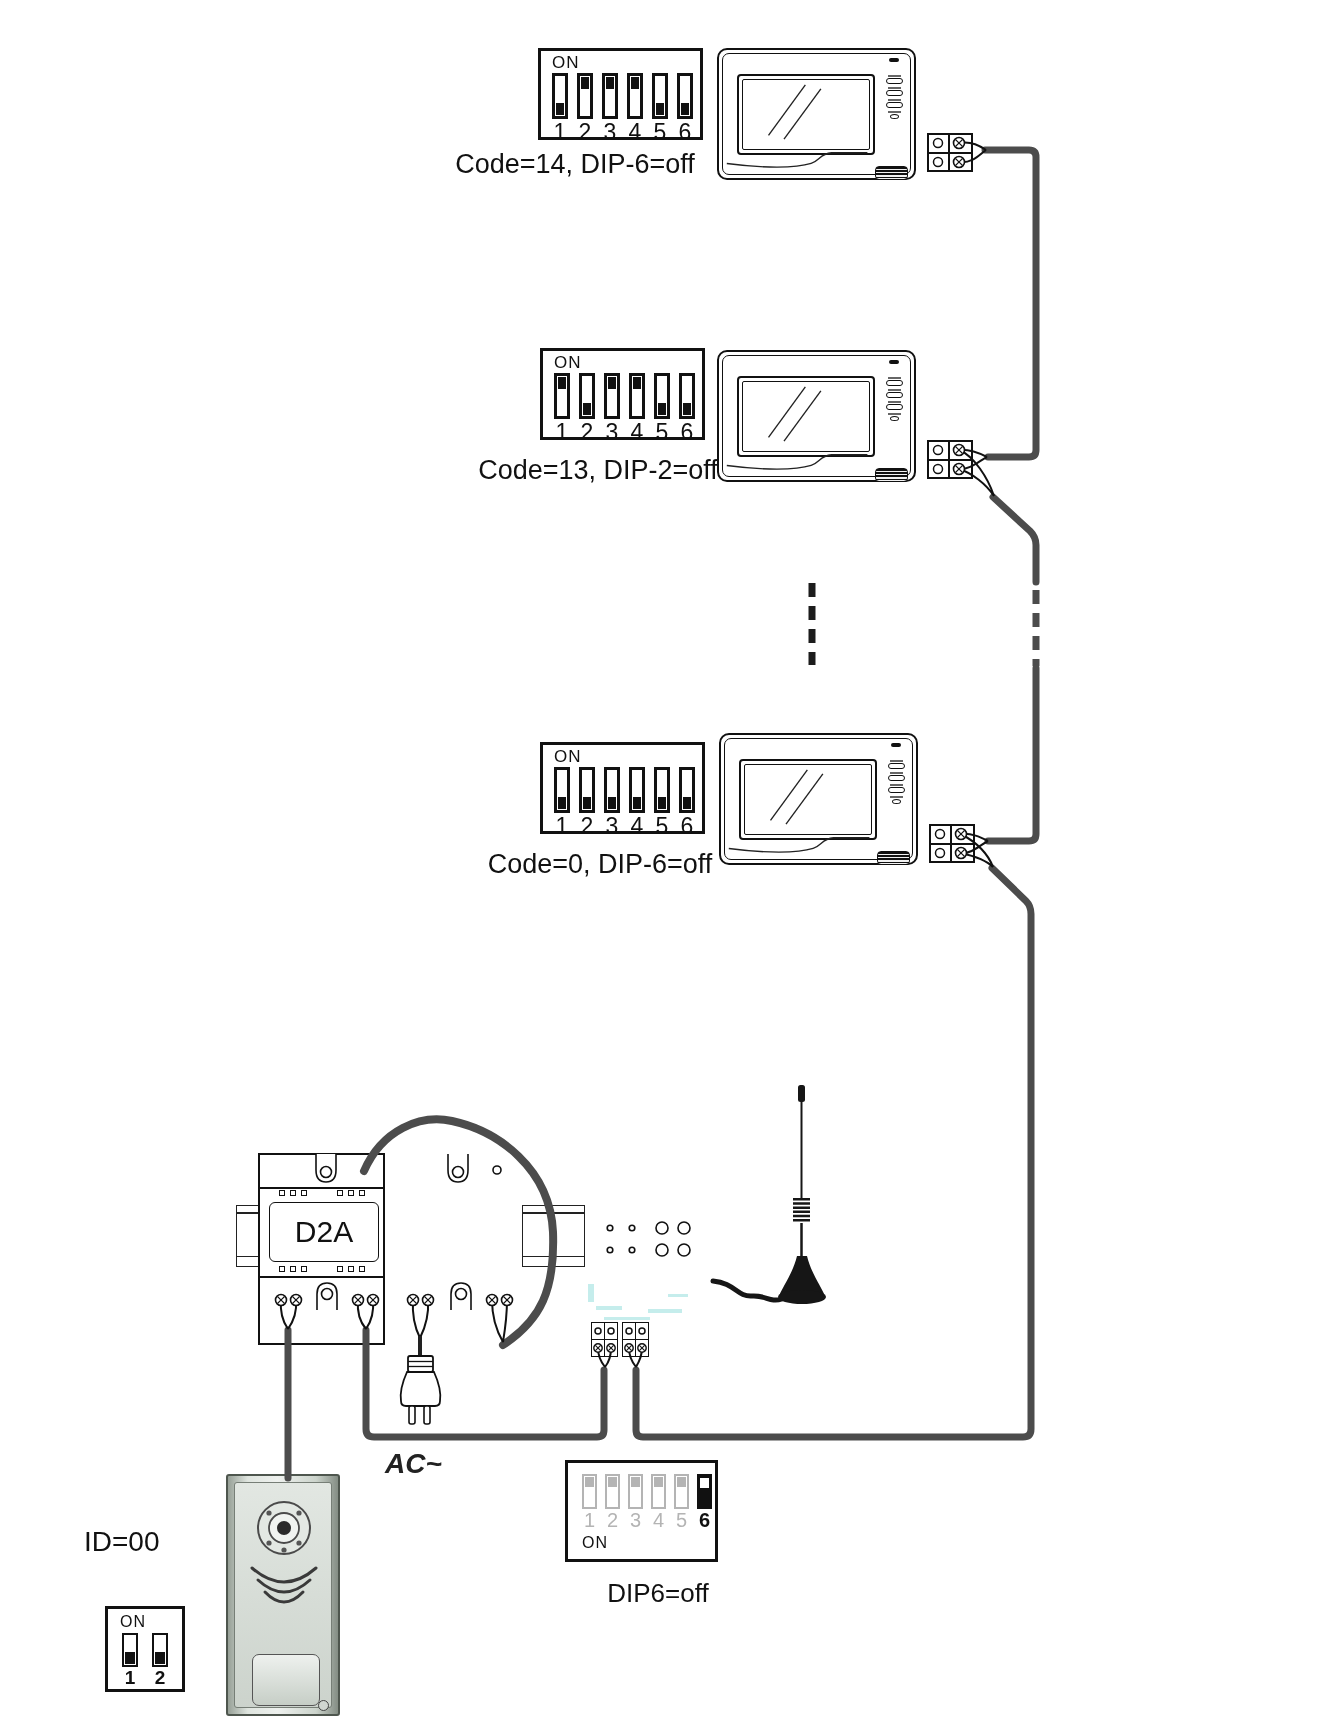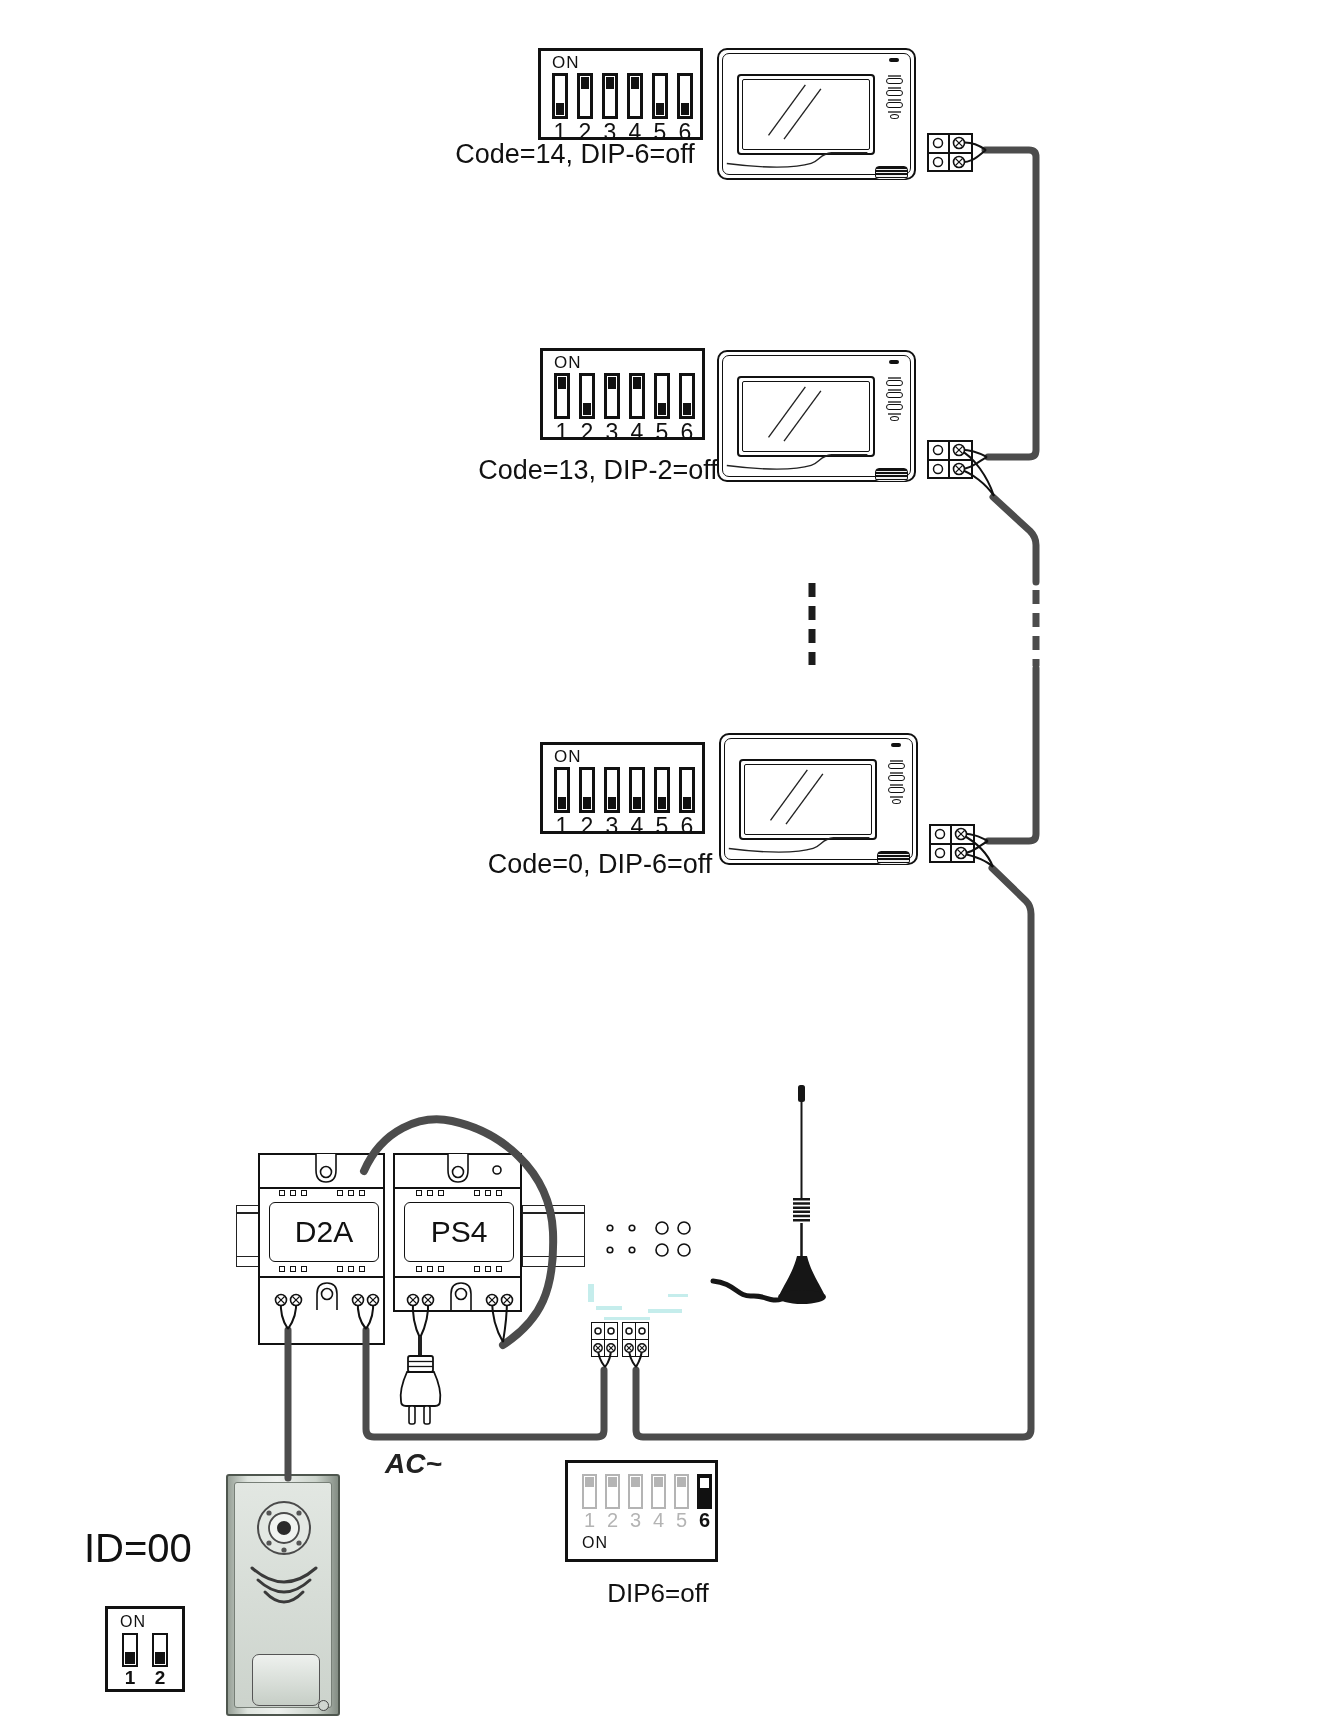--- a/index.html
+++ b/index.html
@@ -71,21 +71,21 @@
   .rail i{position:absolute;left:0;right:0;height:1.5px;background:#222;}
   .comb{position:absolute;background:repeating-linear-gradient(90deg,#111 0 2px,transparent 2px 9.2px);}
   .gsmline{position:absolute;left:0;right:0;height:1.5px;background:#111;}
   .teal{position:absolute;background:#7fd8d4;opacity:.45;}
   .gsm-label{position:absolute;left:0;right:0;text-align:center;font-size:26px;color:#111;}
 
   
   .code-label{position:absolute;width:340px;text-align:center;font-size:27px;color:#111;}
   .ac-label{position:absolute;font-style:italic;font-size:28px;font-weight:bold;color:#222;}
   .dip6-label{position:absolute;width:220px;text-align:center;font-size:26px;color:#111;}
-  .id-label{position:absolute;font-size:40px;color:#111;}
+  .id-label{position:absolute;font-size:28px;color:#111;}
 
   
   .door{position:absolute;left:226px;top:1474px;width:114px;height:242px;border:2px solid #4e564e;border-radius:3px;
         background:linear-gradient(90deg,#97a097,#dfe5df 18%,#eef1ee 45%,#ccd4cc 80%,#848d84);box-sizing:border-box;}
   .door-inner{position:absolute;inset:6px;border:1px solid #767e76;border-radius:3px;background:linear-gradient(180deg,#e2e7e2,#ccd3cc);}
   .door-btn{position:absolute;left:24px;top:178px;width:66px;height:50px;border:1.5px solid #555;border-radius:7px;background:linear-gradient(180deg,#eef1ee,#c6cec6);}
   .door-dot{position:absolute;left:90px;top:224px;width:11px;height:11px;border:1.5px solid #444;border-radius:50%;background:#d0d6d0;box-sizing:border-box;}
 
   
   #overlay{position:absolute;left:0;top:0;width:1336px;height:1727px;pointer-events:none;}
@@ -127,21 +127,21 @@
       </div>
     <div class="dip-nums">
         <div class="dip-num off">1</div>
         <div class="dip-num on">2</div>
         <div class="dip-num on">3</div>
         <div class="dip-num on">4</div>
         <div class="dip-num off">5</div>
         <div class="dip-num off">6</div>
       </div>
   </div>
-  <div class="code-label" style="left:405px;top:139px;">Code=14, DIP-6=off</div>
+  <div class="code-label" style="left:405px;top:149px;">Code=14, DIP-6=off</div>
 
   <div class="monitor" style="left:717px;top:48px;">
     <div class="mon-inner"></div>
     <div class="mon-led"></div>
     <div class="mon-screen">
         <div class="mon-screen2"></div>
       </div>
     <svg class="mon-art" viewBox="0 0 199 132">
       <line x1="50" y1="88" x2="88" y2="36"></line>
         <line x1="66" y1="92" x2="104" y2="40"></line>
@@ -332,39 +332,20 @@
     </div>
     <div class="sq" style="left:19px;top:111px;"></div>
       <div class="sq" style="left:30px;top:111px;"></div>
       <div class="sq" style="left:41px;top:111px;"></div>
     <div class="sq" style="left:77px;top:111px;"></div>
       <div class="sq" style="left:88px;top:111px;"></div>
       <div class="sq" style="left:99px;top:111px;"></div>
     <div class="mod-line" style="top:121px;"></div>
   </div>
 
-  <div class="module" style="left:393px;top:1153px;width:129px;height:159px;">
-    <div class="mod-line" style="top:32px;"></div>
-    <div class="sq" style="left:21px;top:35px;"></div>
-      <div class="sq" style="left:32px;top:35px;"></div>
-      <div class="sq" style="left:43px;top:35px;"></div>
-    <div class="sq" style="left:79px;top:35px;"></div>
-      <div class="sq" style="left:90px;top:35px;"></div>
-      <div class="sq" style="left:101px;top:35px;"></div>
-    <div class="plate" style="left:9px;top:47px;width:108px;height:58px;">
-      <span>PS4</span>
-    </div>
-    <div class="sq" style="left:21px;top:111px;"></div>
-      <div class="sq" style="left:32px;top:111px;"></div>
-      <div class="sq" style="left:43px;top:111px;"></div>
-    <div class="sq" style="left:79px;top:111px;"></div>
-      <div class="sq" style="left:90px;top:111px;"></div>
-      <div class="sq" style="left:101px;top:111px;"></div>
-    <div class="mod-line" style="top:121px;"></div>
-  </div>
 
   <div class="teal" style="left:596px;top:1306px;width:26px;height:4px;"></div>
   <div class="teal" style="left:648px;top:1309px;width:34px;height:4px;"></div>
   <div class="teal" style="left:604px;top:1317px;width:46px;height:3px;"></div>
   <div class="teal" style="left:668px;top:1294px;width:20px;height:3px;"></div>
   <div class="teal" style="left:588px;top:1284px;width:6px;height:18px;"></div>
 
   <div class="tblock" style="left:591px;top:1322px;">
       <i class="v"></i>
       <i class="h"></i>

